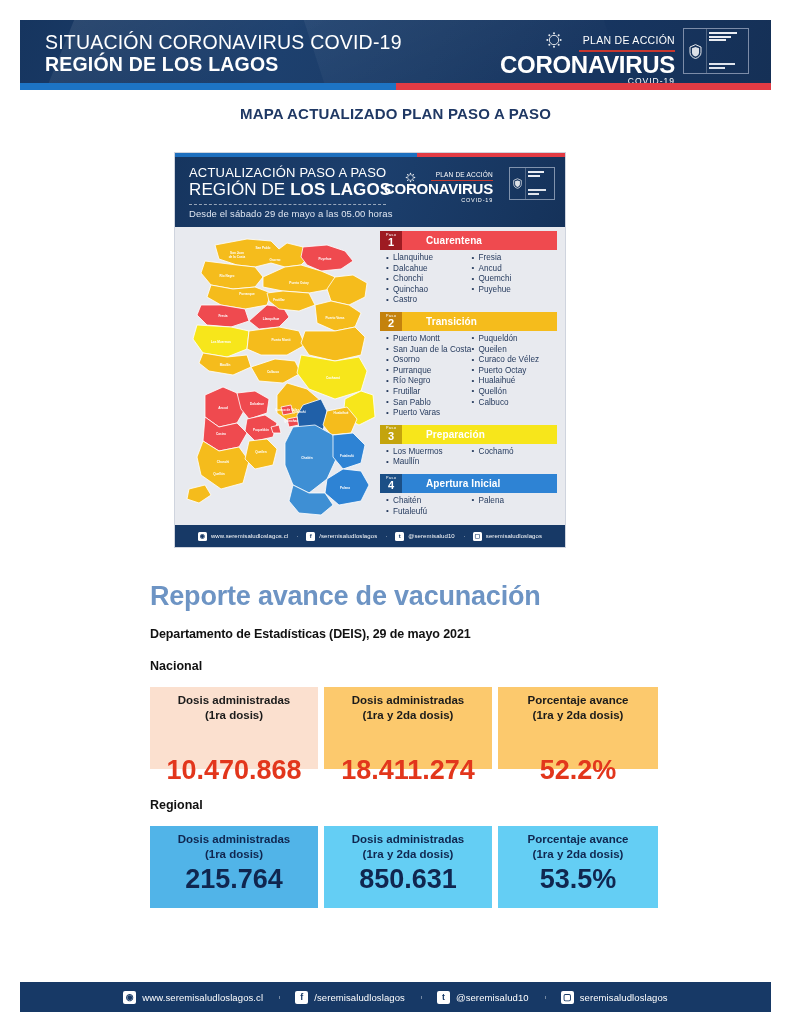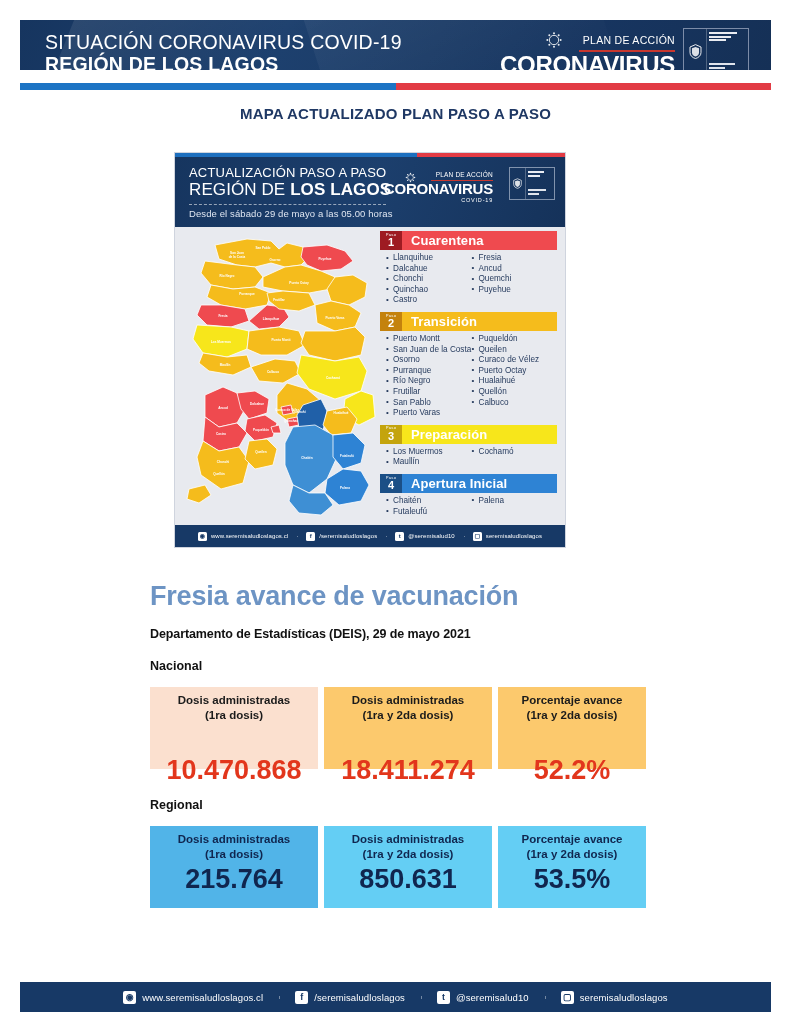--- a/index.html
+++ b/index.html
@@ -6,21 +6,21 @@
   html, body {
     width: 791px; height: 1024px;
     background: #ffffff;
     font-family: "Liberation Sans", sans-serif;
     overflow: hidden;
   }
   .page { position: relative; width: 791px; height: 1024px; background:#fff; }
 
   
   .top-banner {
-    position: absolute; left: 20px; top: 20px; width: 751px; height: 50px;
+    position: absolute; left: 20px; top: 20px; width: 751px; height: 63px;
     background: linear-gradient(115deg, #16355f 0%, #1d406e 35%, #1b3b66 55%, #173560 75%, #153056 100%);
     overflow: hidden;
   }
   .banner-swoosh {
     position:absolute; left: 40px; top: -30px; width: 300px; height: 130px;
     background: linear-gradient(140deg, rgba(255,255,255,0.10), rgba(255,255,255,0.0) 65%);
     transform: skewX(-22deg);
   }
   .banner-swoosh2 {
     position:absolute; left: 300px; top: -10px; width: 300px; height: 120px;
@@ -96,22 +96,22 @@
 
   .legend-group { margin-bottom: 4px; }
   .legend-bar { height:19px; display:flex; align-items:stretch; }
   .paso-box {
     width: 22px; display:flex; flex-direction:column; align-items:center;
     justify-content:center; color:#fff; line-height:1;
   }
   .paso-word { font-size:4.2px; letter-spacing:.2px; margin-bottom:.5px; opacity:.95;}
   .paso-num { font-size:11px; font-weight:bold; }
   .legend-name {
-    flex:1; display:flex; align-items:center; padding-left:9px;
-    color:#fff; font-size:13px; font-weight:bold; letter-spacing:.1px;
+    flex:1; display:flex; align-items:center; padding-left:24px;
+    color:#fff; font-size:10px; font-weight:bold; letter-spacing:.1px;
   }
   .g1 .paso-box{background:#9e1b22} .g1 .legend-name{background:#ef4a4f}
   .g2 .paso-box{background:#c4820d} .g2 .legend-name{background:#f5bc1c; color:#fff;}
   .g3 .paso-box{background:#c4a40c} .g3 .legend-name{background:#f7e61b; color:#fff;}
   .g4 .paso-box{background:#1b4f86} .g4 .legend-name{background:#2e83d4}
 
   .comuna-cols { display:flex; padding: 3px 0 2px 6px; }
   .comuna-col { width:50%; }
   .comuna-col li {
     list-style:none; color:#263b5e; font-size:8.2px; line-height:10.6px;
@@ -145,21 +145,21 @@
   .lbl-nacional { position:absolute; left:150px; top:659px; color:#111; font-size:12.5px; font-weight:bold;}
   .lbl-regional { position:absolute; left:150px; top:798px; color:#111; font-size:12.5px; font-weight:bold;}
 
   .stat-row { position:absolute; left:150px; display:flex; gap:6px; }
   .stat-row.nac { top:687px; }
   .stat-row.reg { top:826px; }
   .stat-box {
     display:flex; flex-direction:column; align-items:center; justify-content:flex-start;
     padding-top:6px; height:82px;
   }
-  .sb-w1 { width:168px; } .sb-w2 { width:168px; } .sb-w3 { width:148px; }
+  .sb-w1 { width:168px; } .sb-w2 { width:168px; } .sb-w3 { width:160px; }
   .sb-label { font-size:11.5px; font-weight:bold; line-height:15px; text-align:center; }
   .sb-value { font-size:27px; font-weight:bold; line-height:32px; margin-top:1px; }
 
   .nac .sb1 { background:#fbe0cf; } .nac .sb2 { background:#fcc96d; } .nac .sb3 { background:#fcc96d; }
   .nac .sb-label { color:#1b1b1b; }
   .nac .sb-value { color:#e2361c;margin-top:31px; }
 
   .reg .sb1 { background:#51b4e8; } .reg .sb2 { background:#64cef4; } .reg .sb3 { background:#64cef4; }
   .reg .sb-label { color:#10264f; }
   .reg .sb-value { color:#10264f; }
@@ -489,21 +489,21 @@
         <span class="sf-icon">t</span>
         <span class="sf-text">@seremisalud10</span>
       </div>
       <div class="sf-item">
         <span class="sf-icon">▢</span>
         <span class="sf-text">seremisaludloslagos</span>
       </div>
     </div>
   </div>
 
-  <div class="rep-title">Fresia avance de vacunación</div>
+  <div class="rep-title">Reporte avance de vacunación</div>
   <div class="rep-sub">Departamento de Estadísticas (DEIS), 29 de mayo 2021</div>
 
   <div class="lbl-nacional">Nacional</div>
   <div class="stat-row nac">
     <div class="stat-box sb1 sb-w1">
       <div class="sb-label">
         <span>Dosis administradas</span><br>
         <span>(1ra dosis)</span>
       </div>
       <div class="sb-value">10.470.868</div>

